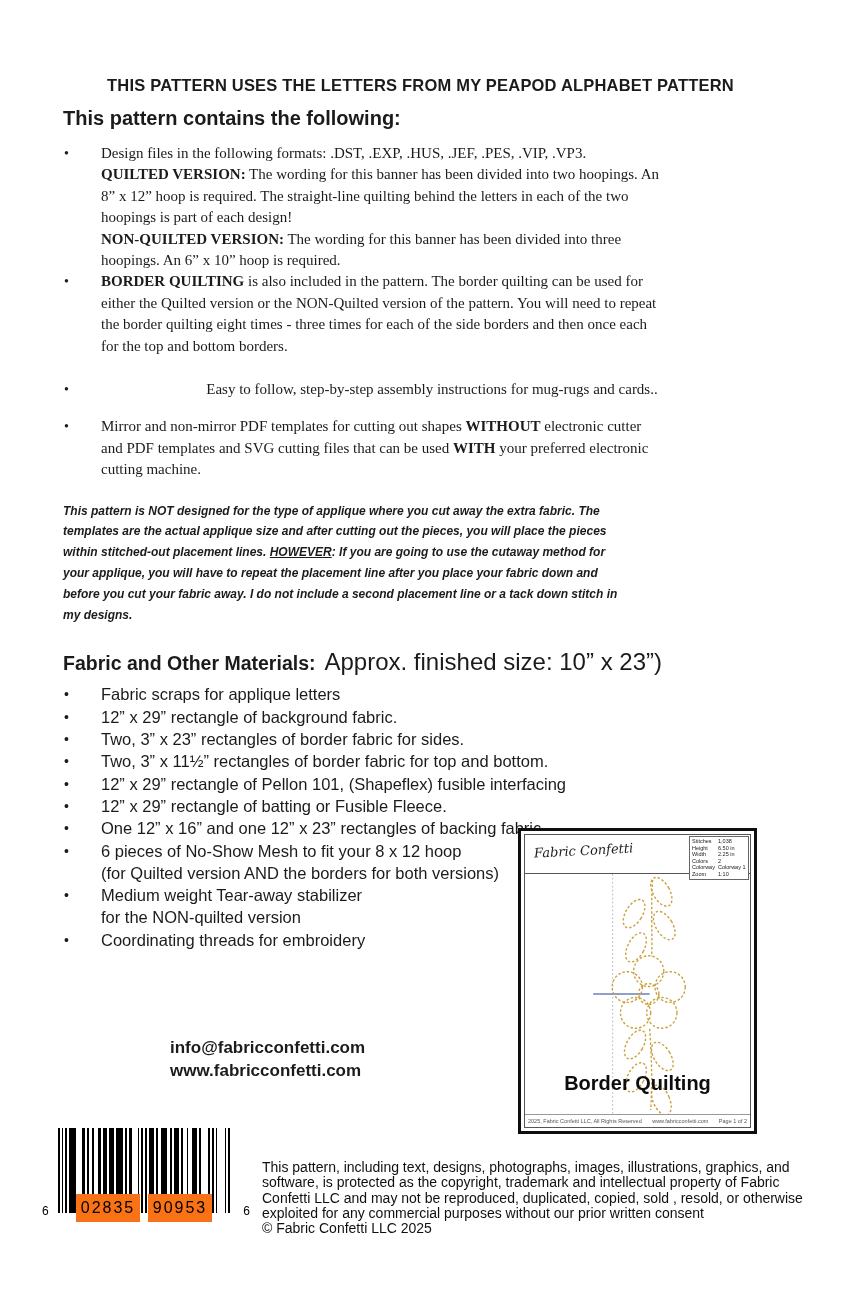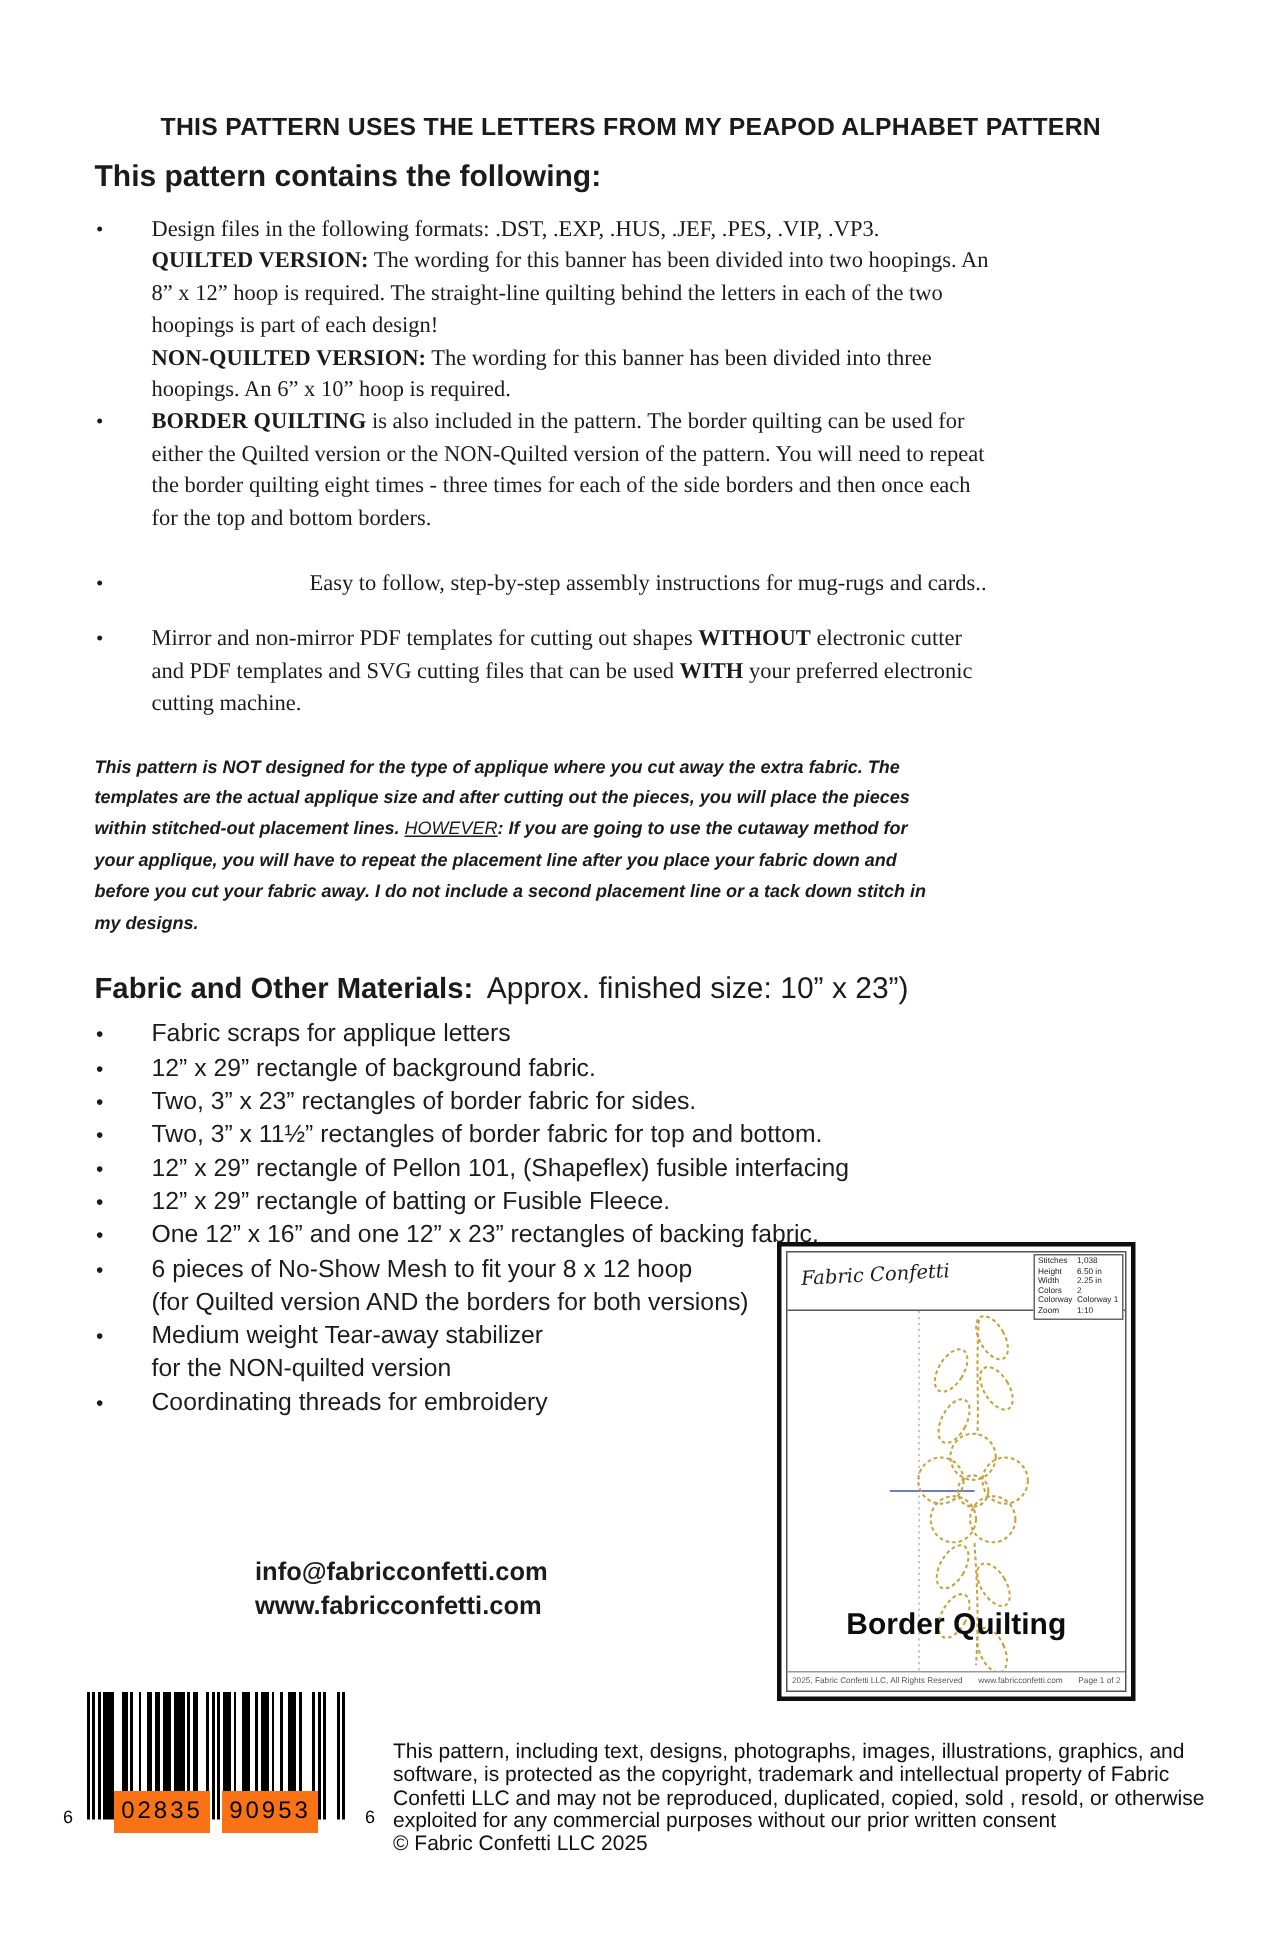--- a/index.html
+++ b/index.html
@@ -12,25 +12,25 @@
   
   .main-col{position:absolute;left:63px;top:107px;width:700px;}
   .contains-heading{font-size:20px;font-weight:bold;margin:0;}
   ul.blist{list-style:none;margin:13px 0 0 0;padding:0;font-size:15px;line-height:21.4px;font-family:Liberation Serif, serif;}
   ul.blist li{position:relative;padding-left:38px;}
   ul.blist li::before{content:"•";position:absolute;left:1px;top:0;font-size:14px;}
   li.gap-lg{margin-top:22px;text-align:center;}
   li.gap-md{margin-top:16px;}
 
   .note-para{margin-top:20px;font-style:italic;font-weight:600;font-size:12px;line-height:20.8px;}
-  .note-para .bu{font-weight:normal;text-decoration:underline;}
+  .note-para .bu{font-weight:bold;text-decoration:underline;}
 
   .materials-heading{margin-top:23px;font-size:19.5px;white-space:nowrap;}
   .materials-heading .mh-bold{font-weight:bold;}
-  .materials-heading .mh-rest{font-size:20px;font-weight:normal;margin-left:9px;}
+  .materials-heading .mh-rest{font-size:24px;font-weight:normal;margin-left:9px;}
   ul.mlist{list-style:none;margin:7px 0 0 0;padding:0;font-size:16.5px;line-height:22.3px;}
   ul.mlist li{position:relative;padding-left:38px;}
   ul.mlist li::before{content:"•";position:absolute;left:1px;top:0;font-size:14px;}
 
   
   .contact{position:absolute;left:170px;top:1036px;font-weight:bold;font-size:17px;line-height:23px;}
 
   
   .panel{position:absolute;left:518px;top:828px;width:239px;height:306px;border:3px solid #0e0e0e;background:#fff;box-sizing:border-box;padding:3px;}
   .panel-inner{border:1px solid #555;width:100%;height:100%;box-sizing:border-box;display:flex;flex-direction:column;position:relative;background:#fff;}

